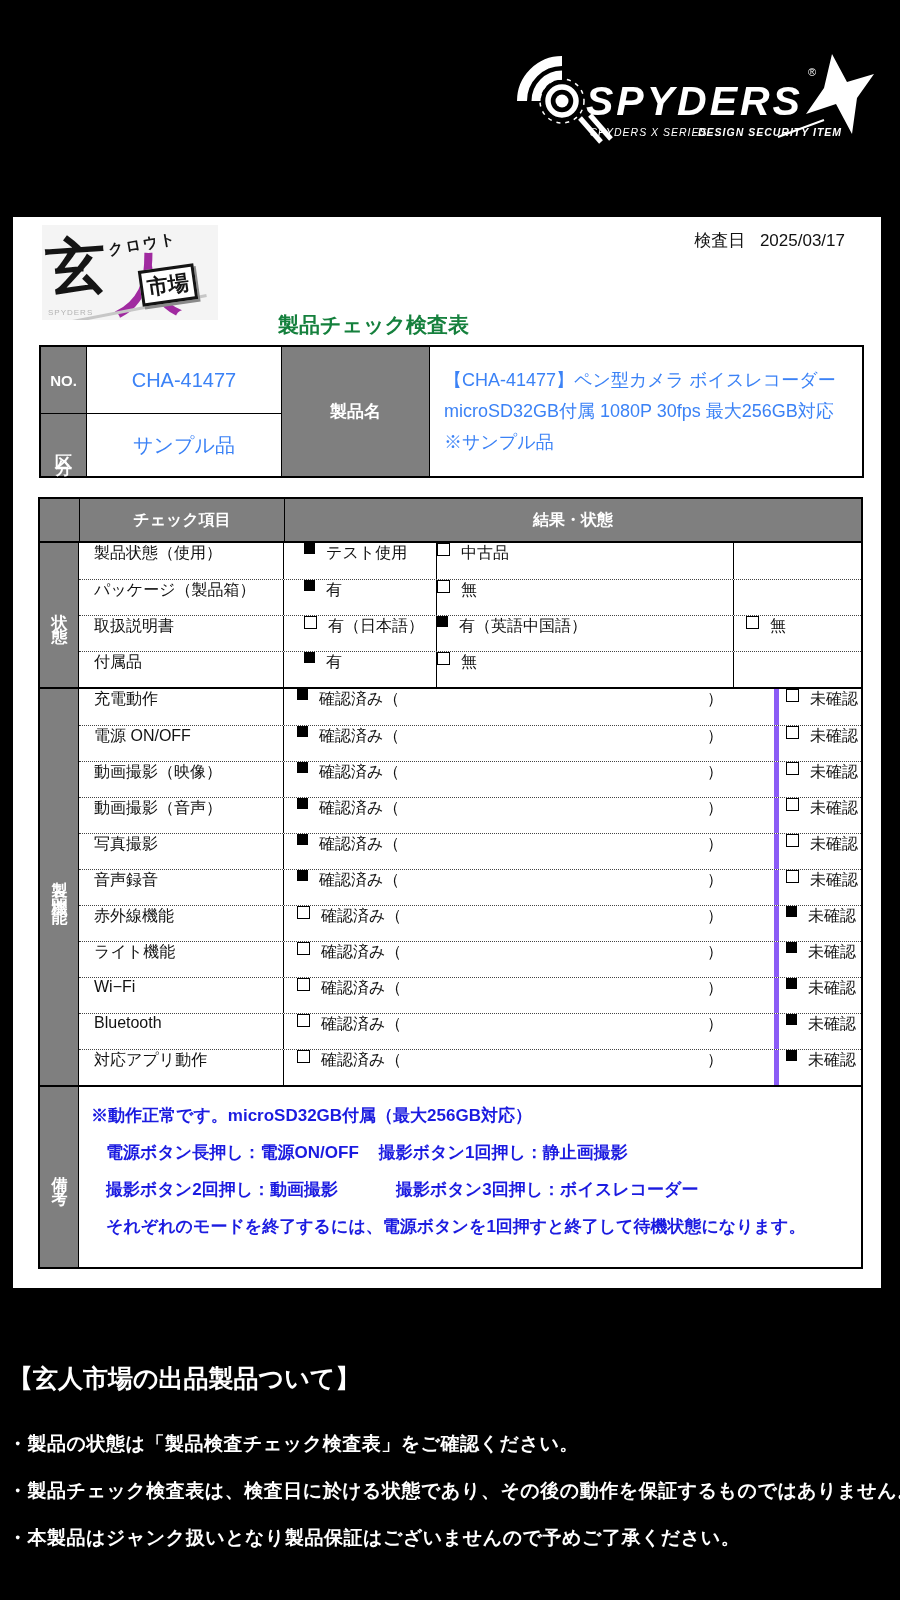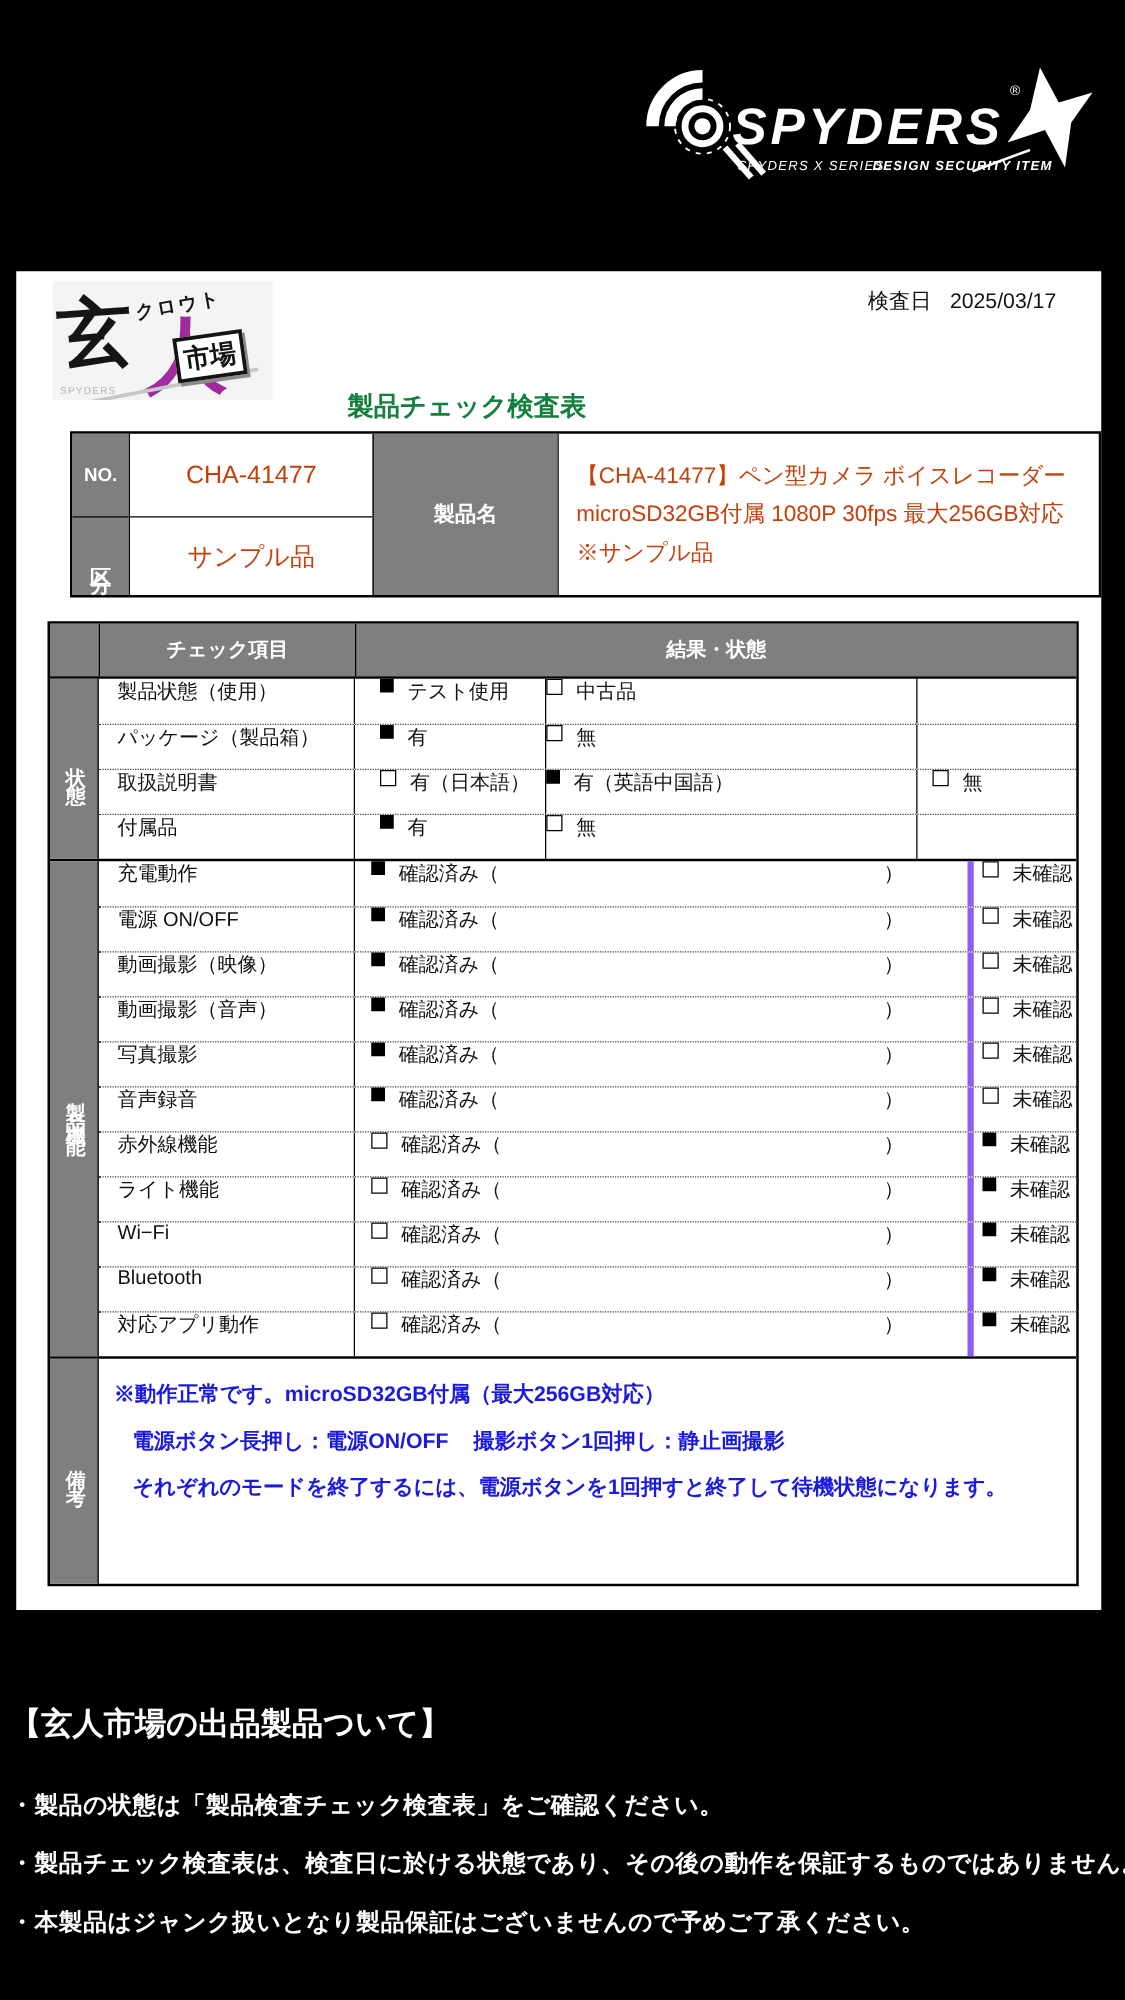--- a/index.html
+++ b/index.html
@@ -19,23 +19,23 @@
   .klogo .kpurple{ position:absolute; left:74px; top:14px; font-size:66px; font-weight:bold; color:#a02aa0; }
   .klogo .kbadge { position:absolute; left:98px; top:42px; background:#fff; border:3px solid #141414; color:#141414;
                    font-size:21px; font-weight:bold; padding:1px 4px; transform:rotate(-8deg); box-shadow:2px 3px 0 #8a8a8a; }
   .klogo .kswoosh{ position:absolute; left:8px; top:84px; width:158px; height:3px; background:#c7c7c7; transform:rotate(-11deg); }
   .klogo .ksub   { position:absolute; left:6px; bottom:3px; font-size:8px; color:#b3b3b3; letter-spacing:1px; }
   
   .insp-date { position:absolute; top:12px; right:36px; font-size:17px; color:#111; }
   .insp-date span { margin-left:10px; }
   .sheet-title { position:absolute; left:265px; top:60px; font-size:21px; font-weight:bold; color:#15803d;margin-top:34px; }
   
-  .ptable { position:absolute; left:43px; top:128px; width:825px; border:2px solid #000;
+  .ptable { position:absolute; left:26px; top:128px; width:825px; border:2px solid #000;
             display:grid; grid-template-columns:45px 195px 148px 1fr; grid-template-rows:66px 63px; }
-  .pc { display:flex; align-items:center; justify-content:center; font-size:20px; color:#c2410c; }
+  .pc { display:flex; align-items:center; justify-content:center; font-size:20px; color:#3b82f6; }
   .pc.gray { background:#7f7f7f; color:#fff; font-weight:bold; }
   .pc.bl { border-left:1px solid #000; }
   .pc.bt { border-top:1px solid #000; }
   .pc-no { font-size:15px; }
   .pc-name { grid-row:1/3; grid-column:3; font-size:17px; }
   .pc-desc { grid-row:1/3; grid-column:4; justify-content:flex-start; text-align:left;
              font-size:18px; line-height:1.72; padding:0 10px 0 14px; }
   .vtext { writing-mode:vertical-rl; text-orientation:upright; }
   
   .ctable { position:absolute; left:25px; top:280px; width:825px; border:2px solid #000; background:#fff; }
@@ -369,20 +369,23 @@
 
       <div class="group" style="min-height:182px;">
         <div class="glabel">
           <span class="vtext sp2">備考</span>
         </div>
         <div class="rcontent">
           <div class="rline">※動作正常です。microSD32GB付属（最大256GB対応）</div>
           <div class="rline ind">
             <span>電源ボタン長押し：電源ON/OFF</span><span class="seg2a">撮影ボタン1回押し：静止画撮影</span>
           </div>
+          <div class="rline ind">
+            <span>撮影ボタン2回押し：動画撮影</span><span class="seg2b">撮影ボタン3回押し：ボイスレコーダー</span>
+          </div>
           <div class="rline ind">それぞれのモードを終了するには、電源ボタンを1回押すと終了して待機状態になります。</div>
         </div>
       </div>
     </div>
   </div>
 
   <div class="footer">
     <div class="fhead">【玄人市場の出品製品ついて】</div>
     <div class="fbullet">・製品の状態は「製品検査チェック検査表」をご確認ください。</div>
     <div class="fbullet">・製品チェック検査表は、検査日に於ける状態であり、その後の動作を保証するものではありません。</div>

